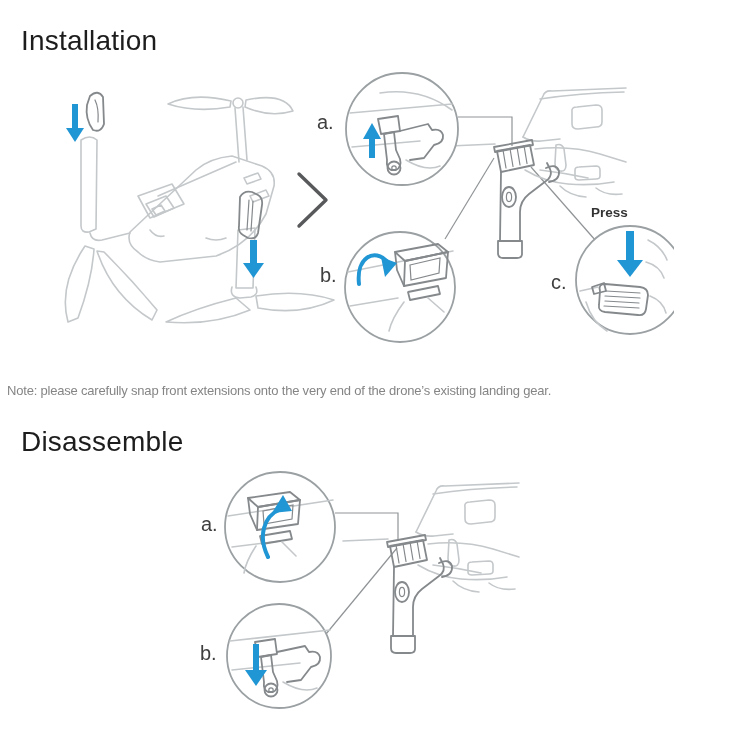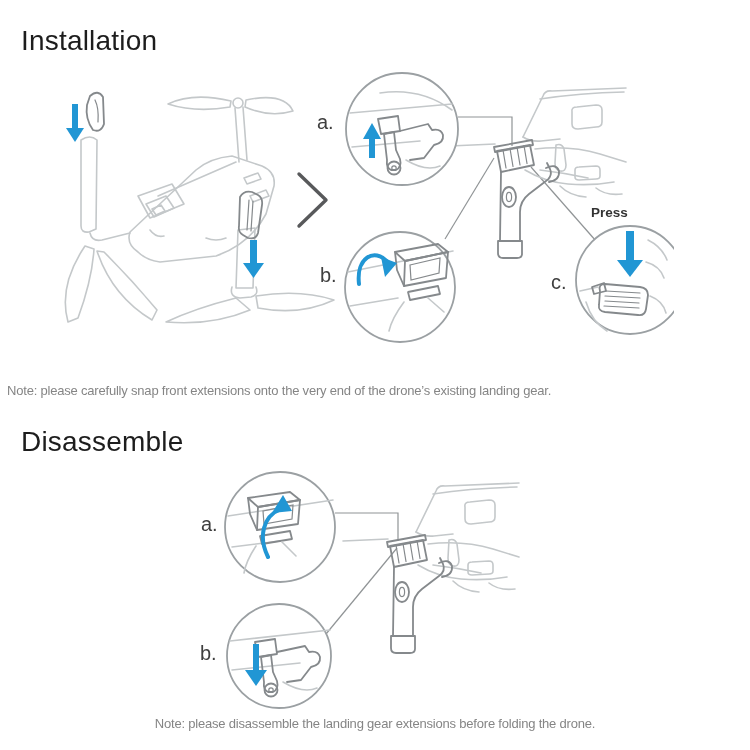--- a/index.html
+++ b/index.html
@@ -213,15 +213,14 @@
 
   <div class="txt press" style="left:591px;top:205px;width:52px;">Press</div>
 
   <div class="txt note" style="left:7px;top:383px;">Note: please carefully snap front extensions onto the very end of the drone’s existing landing gear.</div>
 
   <div class="txt heading" style="left:21px;top:426px;">Disassemble</div>
 
   <div class="txt step-label" style="left:201px;top:513px;">a.</div>
   <div class="txt step-label" style="left:200px;top:642px;">b.</div>
 
-  <div class="txt note" style="left:0;top:716px;width:750px;text-align:center;white-space:nowrap;">Note: please disassemble the landing gear extensions before folding the drone.</div>
 
 </div>
 
 </body></html>

